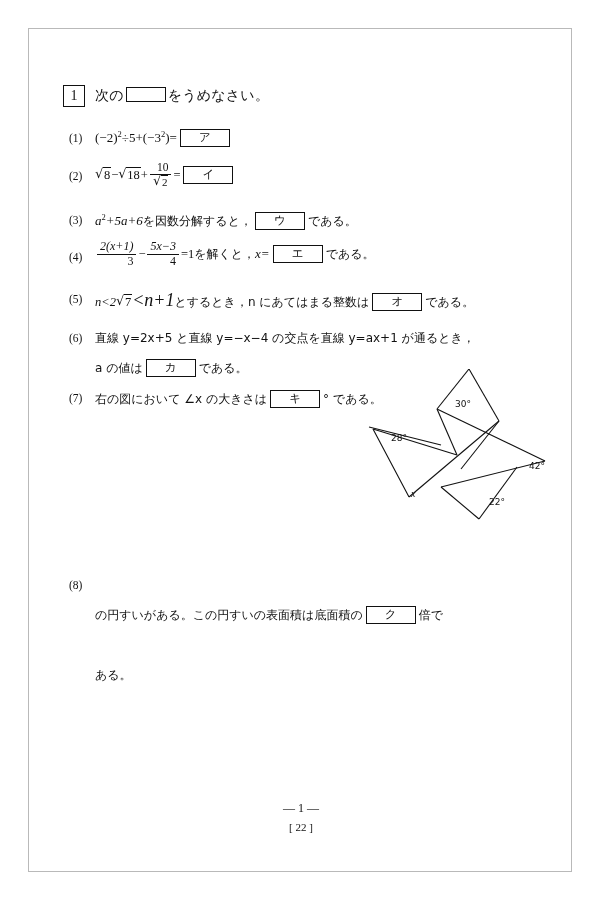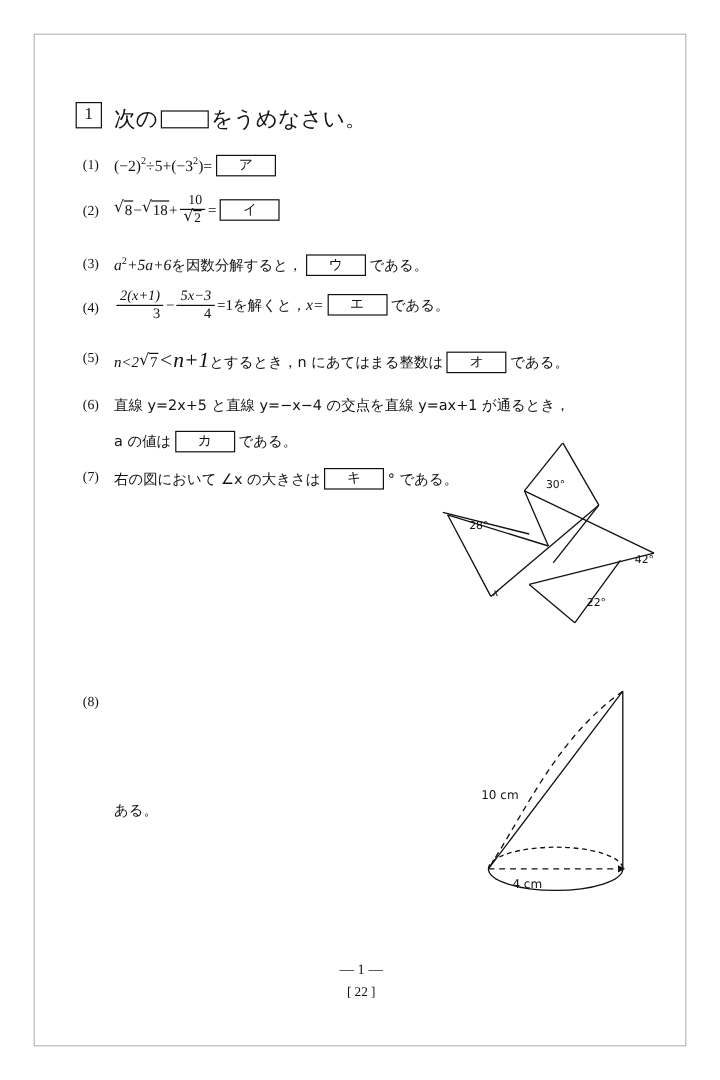--- a/index.html
+++ b/index.html
@@ -43,21 +43,21 @@
     box-sizing: border-box;
     font-size: 14px;
     line-height: 20px;
     text-align: center;
     font-family: "Liberation Serif", serif;
   }
   .lead {
     position: absolute;
     left: 66px;
     top: 58px;
-    font-size: 18px;
+    font-size: 14px;
     font-family: "DejaVu Sans", sans-serif;
     letter-spacing: .2px;
   }
   .blankline {
     display: inline-block;
     width: 38px;
     height: 13px;
     border: 1.3px solid #111;
     vertical-align: -2px;
     margin: 0 2px;
@@ -217,40 +217,25 @@
           <text x="42" y="72">28°</text>
           <text x="106" y="38">30°</text>
           <text x="180" y="100">42°</text>
           <text x="140" y="136">22°</text>
           <text x="62" y="128" font-style="italic" font-family="Liberation Serif, serif" font-size="10">x</text>
         </g>
       </svg>
     </div>
 
     <div class="itemno" style="left:40px; top:550px;">(8)</div>
+    <div class="item" style="left:66px; top:577px;">
+      <span class="jptext">の円すいがある。この円すいの表面積は底面積の</span><span class="ansbox">ク</span><span class="jptext">倍で</span>
+    </div>
     <div class="item" style="left:66px; top:638px;">
       <span class="jptext">ある。</span>
     </div>
 
-    <div class="figwrap" style="left:340px; top:525px;">
-      <svg width="190" height="200" viewBox="0 0 190 200">
-
-        <path d="M38 170 A56 18 0 0 0 150 170" fill="none" stroke="#111" stroke-width="1.1"></path>
-        <path d="M38 170 A56 18 0 0 1 150 170" fill="none" stroke="#111" stroke-width="1.1" stroke-dasharray="4,3"></path>
-
-        <path d="M38 170 L150 22" fill="none" stroke="#111" stroke-width="1.1"></path>
-        <path d="M150 22 L150 170" fill="none" stroke="#111" stroke-width="1.1"></path>
-
-        <path d="M150 22 C 96 60, 70 120, 38 170" fill="none" stroke="#111" stroke-width="1.1" stroke-dasharray="5,4"></path>
-
-        <path d="M38 170 L148 170" fill="none" stroke="#111" stroke-width="1" stroke-dasharray="5,4"></path>
-        <path d="M146 167 L152 170 L146 173 Z" fill="#111"></path>
-
-        <text x="32" y="112" font-family="DejaVu Sans, sans-serif" font-size="10" fill="#111">10 cm</text>
-        <text x="58" y="186" font-family="DejaVu Sans, sans-serif" font-size="10" fill="#111">4 cm</text>
-      </svg>
-    </div>
 
     <div class="footer-page">— 1 —</div>
     <div class="footer-code">[ 22 ]</div>
 
   </div>
 </div>
 
 </body></html>

